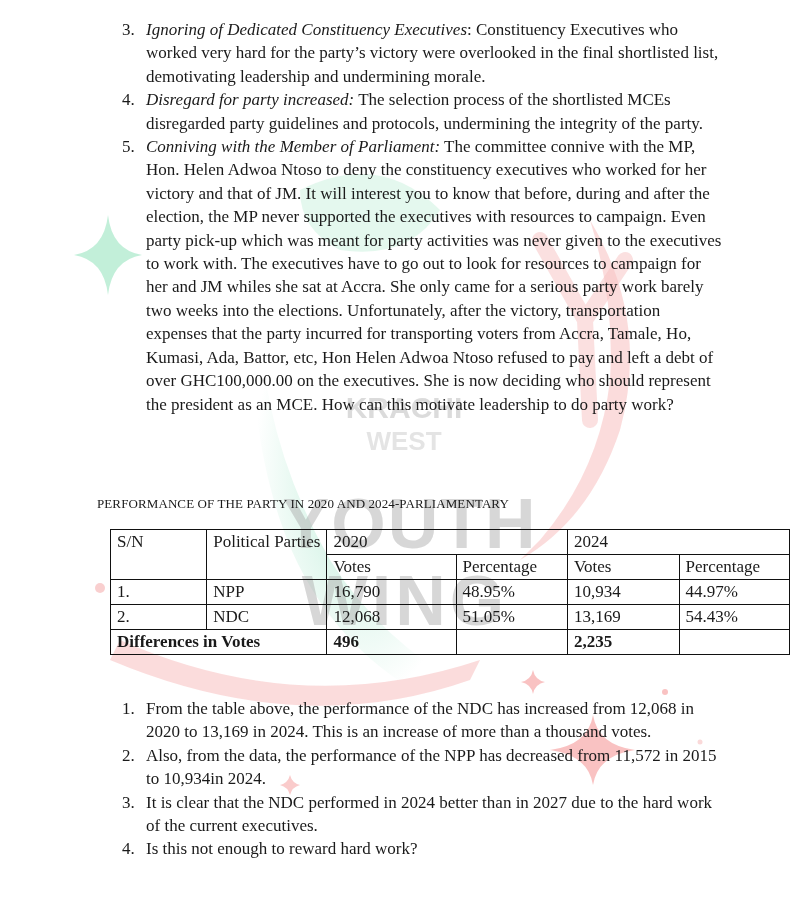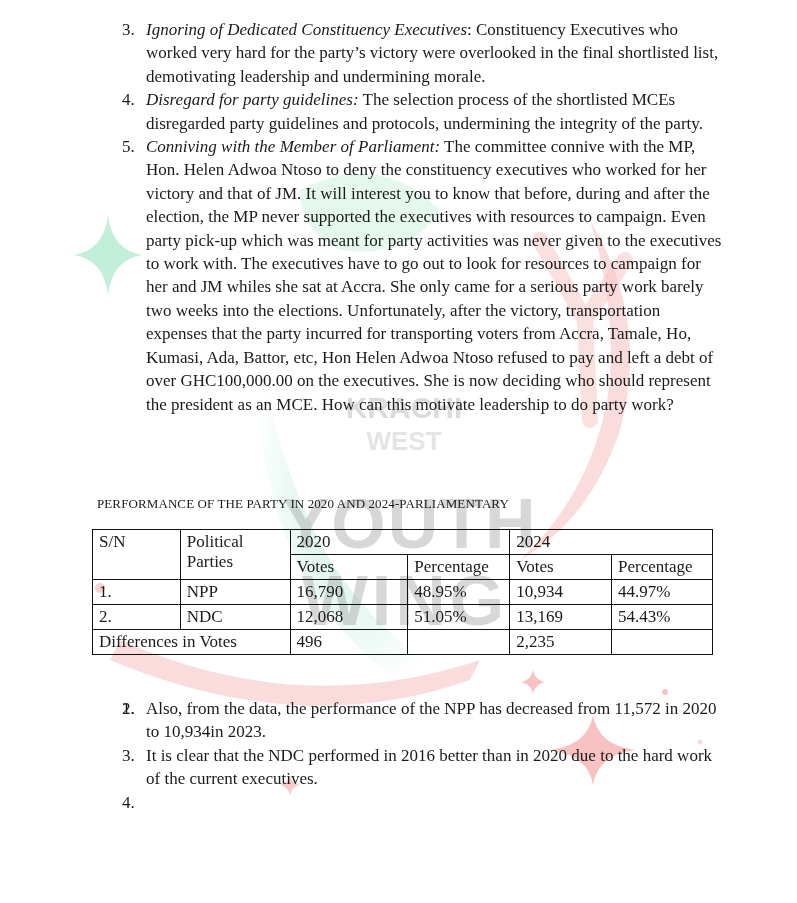--- a/index.html
+++ b/index.html
@@ -9,26 +9,26 @@
     }
     .watermark { position: absolute; inset: 0; pointer-events: none; z-index: 0; }
     .page { position: absolute; left: 0; top: 0; width: 797px; height: 903px; z-index: 1; }
     ol.list { margin: 0; padding: 0; list-style: none; position: absolute; left: 122px; width: 600px; }
     ol.list li { position: relative; padding-left: 24px; font-size: 17px; line-height: 23.4px; }
     ol.list li .num { position: absolute; left: 0; top: 0; }
     em { }
     #list-top { top: 18px; }
     #section-title { position: absolute; left: 97px; top: 496px; font-size: 13px; letter-spacing: 0.1px; }
     table.perf {
-      position: absolute; left: 92px; top: 529px; width: 621px;
+      position: absolute; left: 110px; top: 529px; width: 680px;
       border-collapse: collapse; font-size: 17px; background: transparent;
     }
     table.perf td { border: 1.3px solid #111; padding: 2px 6px; vertical-align: top; line-height: 20px; }
     .c-center { text-align: left; }
-    .bold { font-weight: normal; }
+    .bold { font-weight: bold; }
     #list-bottom { top: 697px; }
   </style>
 </head>
 <body>
 
 <svg class="watermark" width="797" height="903" viewBox="0 0 797 903">
   <defs>
     <radialGradient id="gGreen" cx="50%" cy="50%" r="50%">
       <stop offset="0%" stop-color="#8fe0bd" stop-opacity="0.55"></stop>
       <stop offset="100%" stop-color="#8fe0bd" stop-opacity="0"></stop>
@@ -64,21 +64,21 @@
 
 <div class="page">
 
   <ol class="list" id="list-top">
     <li>
       <span class="num">3.</span>
       <em>Ignoring of Dedicated Constituency Executives</em><span>: </span><span>Constituency Executives who worked very hard for the party’s victory were overlooked in the final shortlisted list, demotivating leadership and undermining morale.</span>
     </li>
     <li>
       <span class="num">4.</span>
-      <em>Disregard for party guidelines:</em><span> </span><span>The selection process of the shortlisted MCEs disregarded party guidelines and protocols, undermining the integrity of the party.</span>
+      <em>Disregard for party increased:</em><span> </span><span>The selection process of the shortlisted MCEs disregarded party guidelines and protocols, undermining the integrity of the party.</span>
     </li>
     <li>
       <span class="num">5.</span>
       <em>Conniving with the Member of Parliament:</em><span> </span><span>The committee connive with the MP, Hon. Helen Adwoa Ntoso to deny the constituency executives who worked for her victory and that of JM. It will interest you to know that before, during and after the election, the MP never supported the executives with resources to campaign. Even party pick-up which was meant for party activities was never given to the executives to work with. The executives have to go out to look for resources to campaign for her and JM whiles she sat at Accra. She only came for a serious party work barely two weeks into the elections. Unfortunately, after the victory, transportation expenses that the party incurred for transporting voters from Accra, Tamale, Ho, Kumasi, Ada, Battor, etc, Hon Helen Adwoa Ntoso refused to pay and left a debt of over GHC100,000.00 on the executives. She is now deciding who should represent the president as an MCE. How can this motivate leadership to do party work?</span>
     </li>
   </ol>
 
   <div id="section-title">PERFORMANCE OF THE PARTY IN 2020 AND 2024-PARLIAMENTARY</div>
 
   <table class="perf">
@@ -125,27 +125,29 @@
       <td></td>
       <td class="bold">2,235</td>
       <td></td>
     </tr>
   </tbody>
     </table>
 
   <ol class="list" id="list-bottom">
     <li>
       <span class="num">1.</span>
+      <span>From the table above, the performance of the NDC has increased from 12,068 in 2020 to 13,169 in 2024. This is an increase of more than a thousand votes.</span>
     </li>
     <li>
       <span class="num">2.</span>
-      <span>Also, from the data, the performance of the NPP has decreased from 11,572 in 2020 to 10,934in 2023.</span>
+      <span>Also, from the data, the performance of the NPP has decreased from 11,572 in 2015 to 10,934in 2024.</span>
     </li>
     <li>
       <span class="num">3.</span>
-      <span>It is clear that the NDC performed in 2016 better than in 2020 due to the hard work of the current executives.</span>
+      <span>It is clear that the NDC performed in 2024 better than in 2027 due to the hard work of the current executives.</span>
     </li>
     <li>
       <span class="num">4.</span>
+      <span>Is this not enough to reward hard work?</span>
     </li>
   </ol>
 
 </div>
 
 </body></html>

